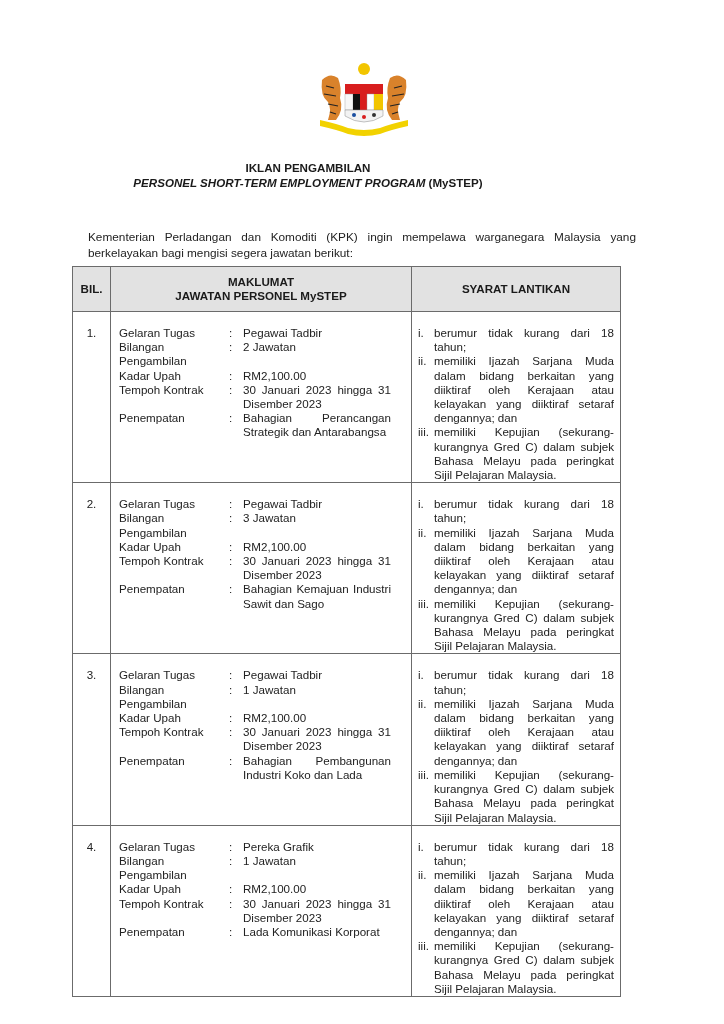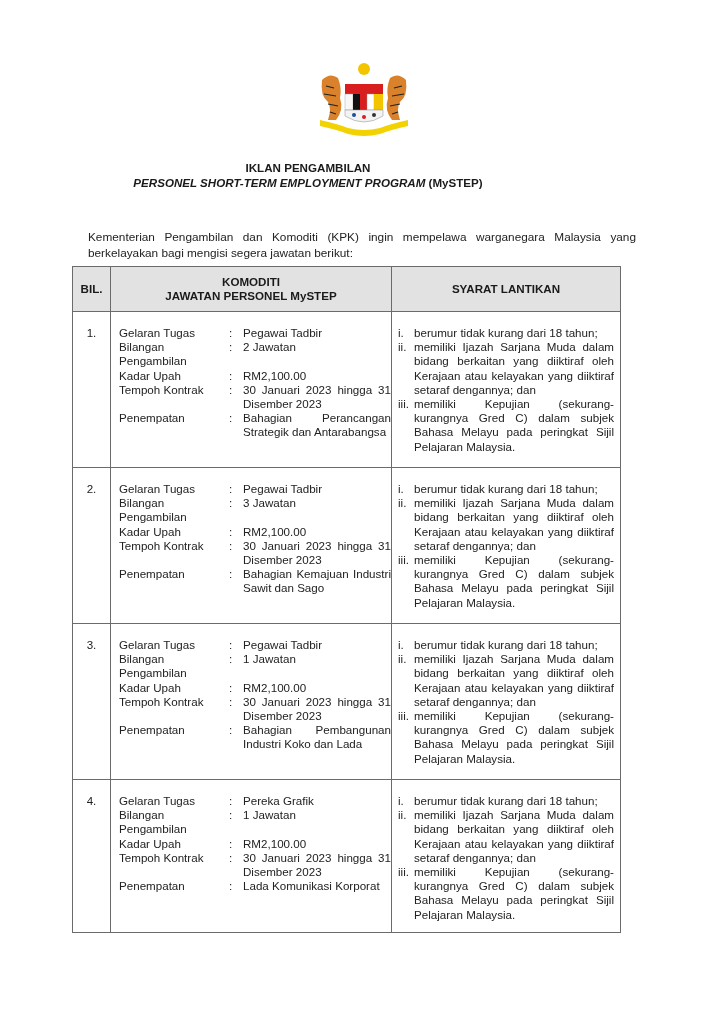--- a/index.html
+++ b/index.html
@@ -10,21 +10,21 @@
             font-weight:bold; font-size:11.6px; line-height:14.5px; color:#1a1a1a; }
   .titles .it { font-style:italic; }
   .intro { position:absolute; left:88px; top:230px; width:548px; font-size:11.8px;
            line-height:15.5px; text-align:justify; text-align-last:left; color:#222; }
   table.main { position:absolute; left:72px; top:266px; width:549px; border-collapse:collapse;
                font-size:11.6px; line-height:14.2px; }
   table.main th, table.main td { border:1px solid #6b6b6b; vertical-align:top; }
   table.main th { background:#e2e2e2; font-weight:bold; text-align:center; vertical-align:middle;
                   height:44px; padding:0; color:#1a1a1a; }
   td.bil { width:35px; text-align:center; padding-top:14px; }
-  td.info { width:272px; padding:14px 0 0 8px; }
+  td.info { width:272px; padding:14px 20px 0 8px; }
   td.req  { padding:14px 6px 0 6px; }
   tr.row td { height:140px; }
   tr.row.last td { height:137px; }
   .kv { display:grid; grid-template-columns:110px 14px 1fr; }
   .kv .v { text-align:justify; text-align-last:left; }
   ol.req-list { list-style:none; margin:0; padding:0; }
   ol.req-list li { display:grid; grid-template-columns:16px 1fr; }
   ol.req-list li .num { text-align:left; }
   ol.req-list li .txt { text-align:justify; }
 </style>
@@ -53,28 +53,28 @@
   <path d="M94 28 L86 30 M96 36 L84 38 M92 46 L82 48 M90 54 L84 56" stroke="#222" stroke-width="1.2"></path>
 
   <path d="M12 62 Q30 66 40 70 Q56 74 72 70 Q82 66 100 62 L100 68 Q82 72 72 76 Q56 80 40 76 Q30 72 12 68 Z" fill="#f2d200"></path>
 </svg>
 
 <div class="titles">
   <div>IKLAN PENGAMBILAN</div>
   <div><span class="it">PERSONEL SHORT-TERM EMPLOYMENT PROGRAM</span><span> (MySTEP)</span></div>
 </div>
 
-<div class="intro">Kementerian Pengambilan dan Komoditi (KPK) ingin mempelawa warganegara Malaysia yang berkelayakan bagi mengisi segera jawatan berikut:</div>
+<div class="intro">Kementerian Perladangan dan Komoditi (KPK) ingin mempelawa warganegara Malaysia yang berkelayakan bagi mengisi segera jawatan berikut:</div>
 
 <table class="main">
   <thead>
     <tr>
       <th>BIL.</th>
       <th>
-        <div>KOMODITI</div>
+        <div>MAKLUMAT</div>
         <div>JAWATAN PERSONEL MySTEP</div>
       </th>
       <th>SYARAT LANTIKAN</th>
     </tr>
   </thead>
   <tbody id="tbody">
   <tr class="row">
     <td class="bil">1.</td>
     <td class="info">
       <div class="kv">

